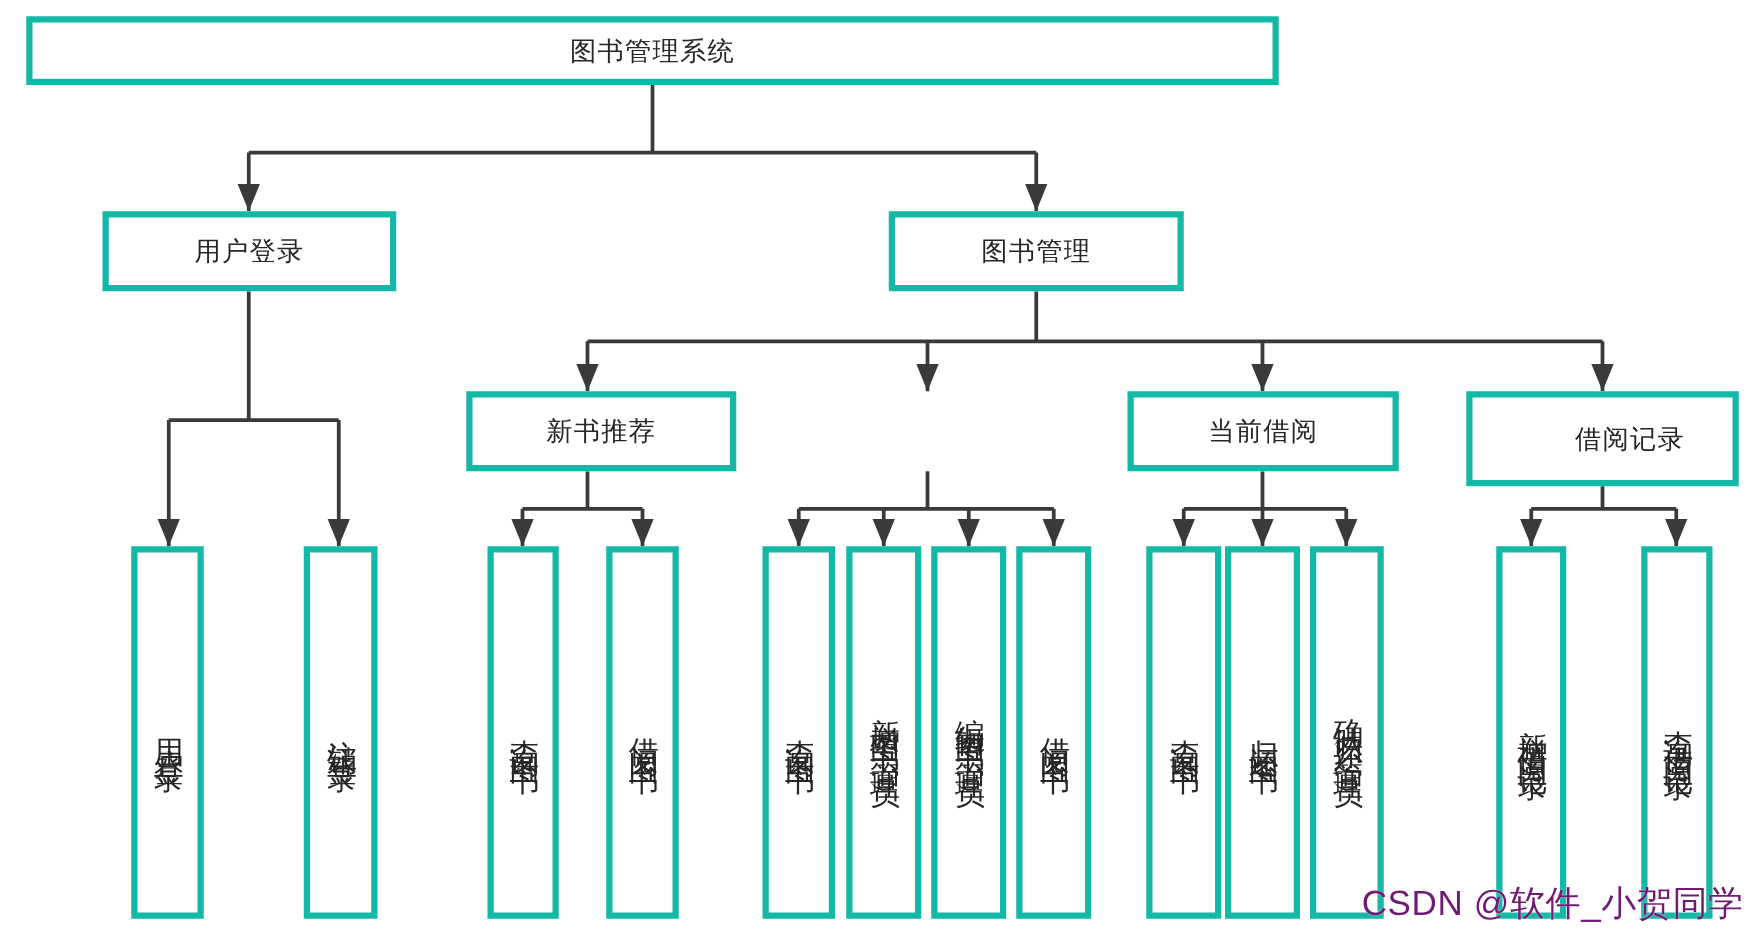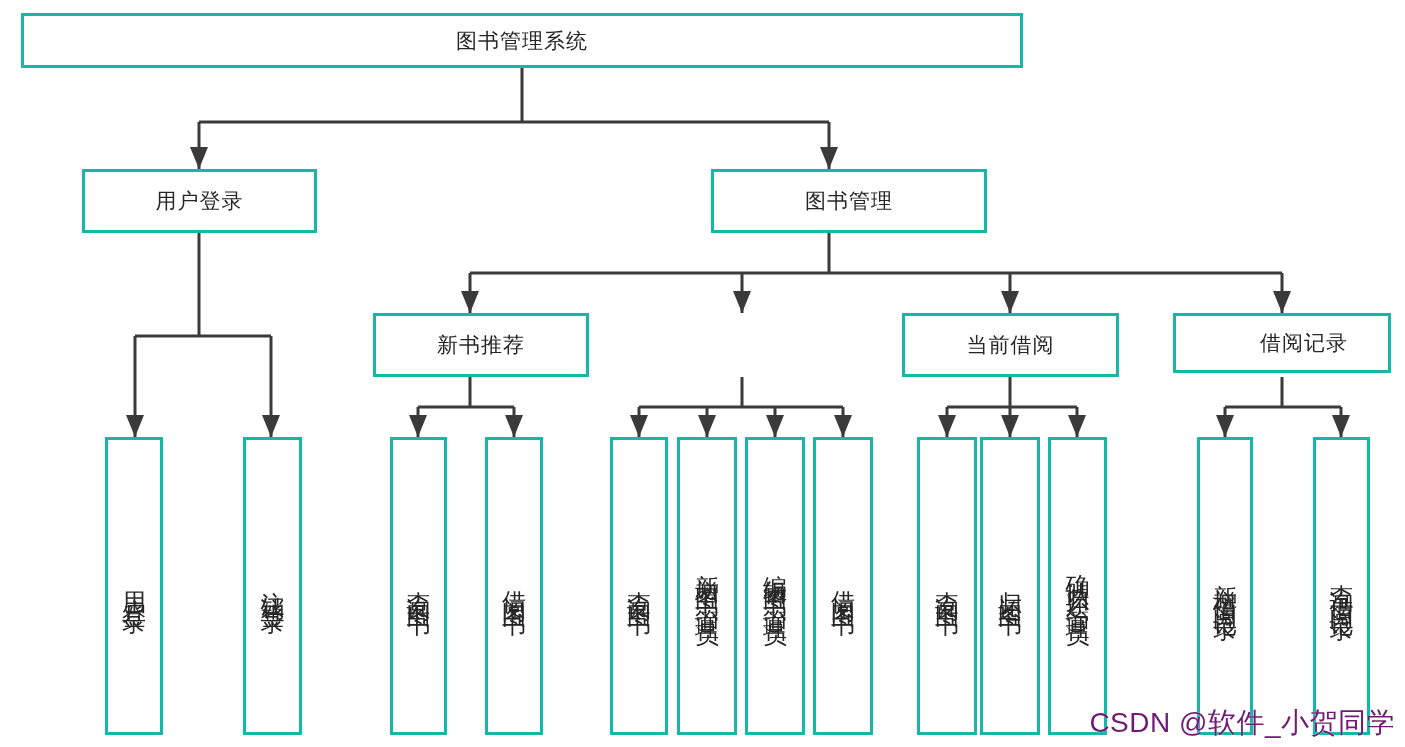--- a/index.html
+++ b/index.html
@@ -17,21 +17,21 @@
   }
   #connectors {
     position: absolute;
     left: 0; top: 0;
     width: 1405px; height: 747px;
     z-index: 1;
   }
   .box {
     position: absolute;
     background: #ffffff;
-    border: 3px solid #14b8a6;
+    border: 5px solid #14b8a6;
     box-sizing: border-box;
     display: flex;
     align-items: center;
     justify-content: center;
     color: #262626;
     z-index: 2;
   }
   .hbox { font-size: 21px; letter-spacing: 1px; }
   .root { font-size: 21px; }
   .vbox span {
@@ -108,31 +108,31 @@
     </g>
   </svg>
 
   <div class="box hbox root" style="left:21px; top:13px; width:1002px; height:55px;">
     <span>图书管理系统</span>
   </div>
 
   <div class="box hbox" style="left:82px; top:169px; width:235px; height:64px;">
     <span>用户登录</span>
   </div>
-  <div class="box hbox" style="left:711px; top:169px; width:276px; height:64px;">
+  <div class="box hbox" style="left:711px; top:169px; width:236px; height:64px;">
     <span>图书管理</span>
   </div>
 
   <div class="box hbox" style="left:362px; top:313px; width:216px; height:64px;margin-left:11px;">
     <span>新书推荐</span>
   </div>
   <div class="box hbox" style="left:902px; top:313px; width:217px; height:64px;">
     <span>当前借阅</span>
   </div>
-  <div class="box hbox" style="left:1173px; top:313px; width:218px; height:60px;padding-left:44px;">
+  <div class="box hbox" style="left:1173px; top:313px; width:218px; height:76px;padding-left:44px;">
     <span>借阅记录</span>
   </div>
 
   <div class="box vbox" style="left:105px; top:437px; width:58px; height:298px;">
     <span>用户登录</span>
   </div>
   <div class="box vbox" style="left:243px; top:437px; width:59px; height:298px;">
     <span>注销登录</span>
   </div>
   <div class="box vbox" style="left:390px; top:437px; width:57px; height:298px;">

